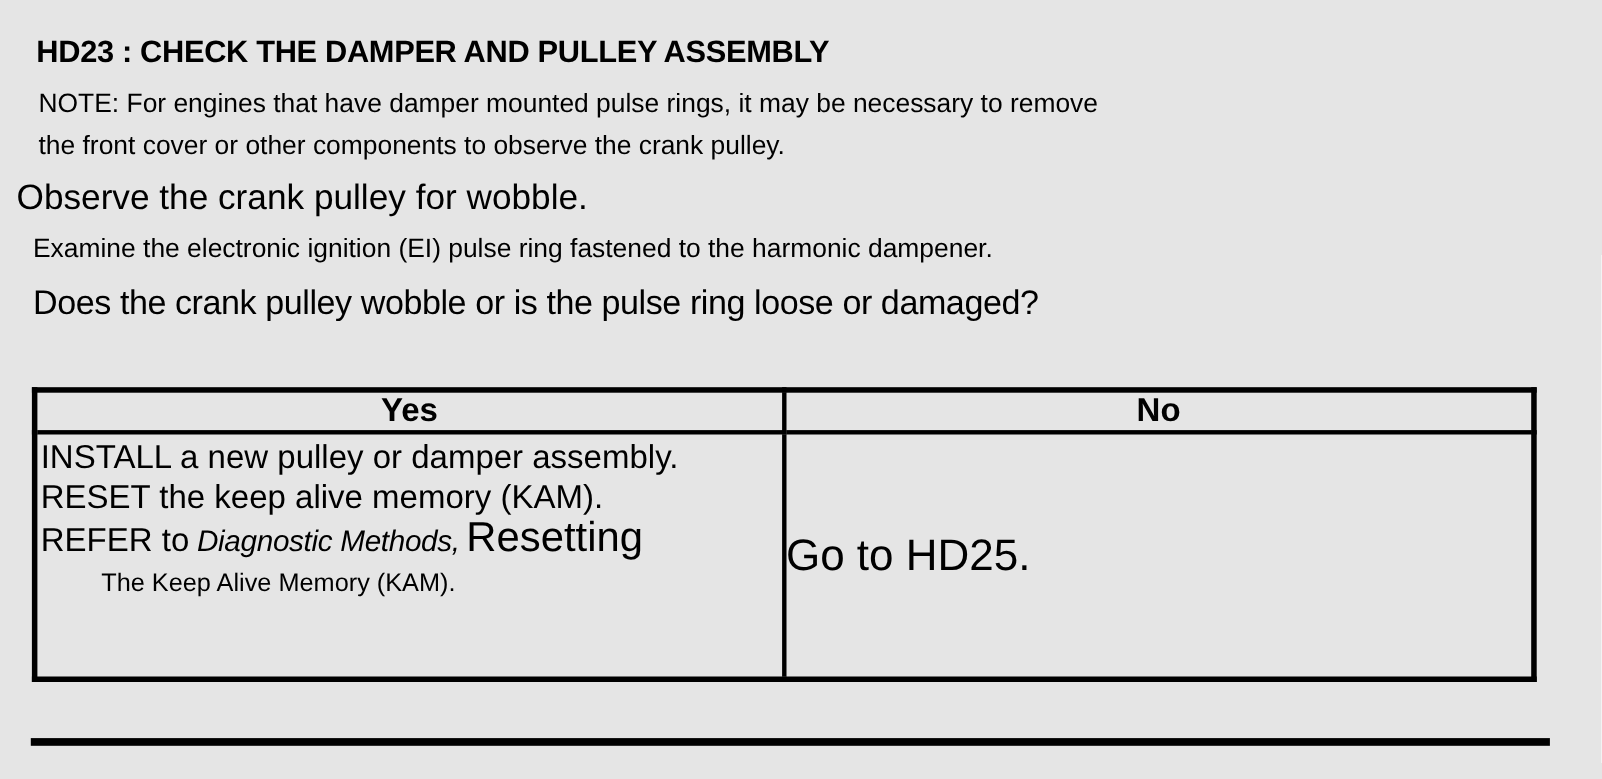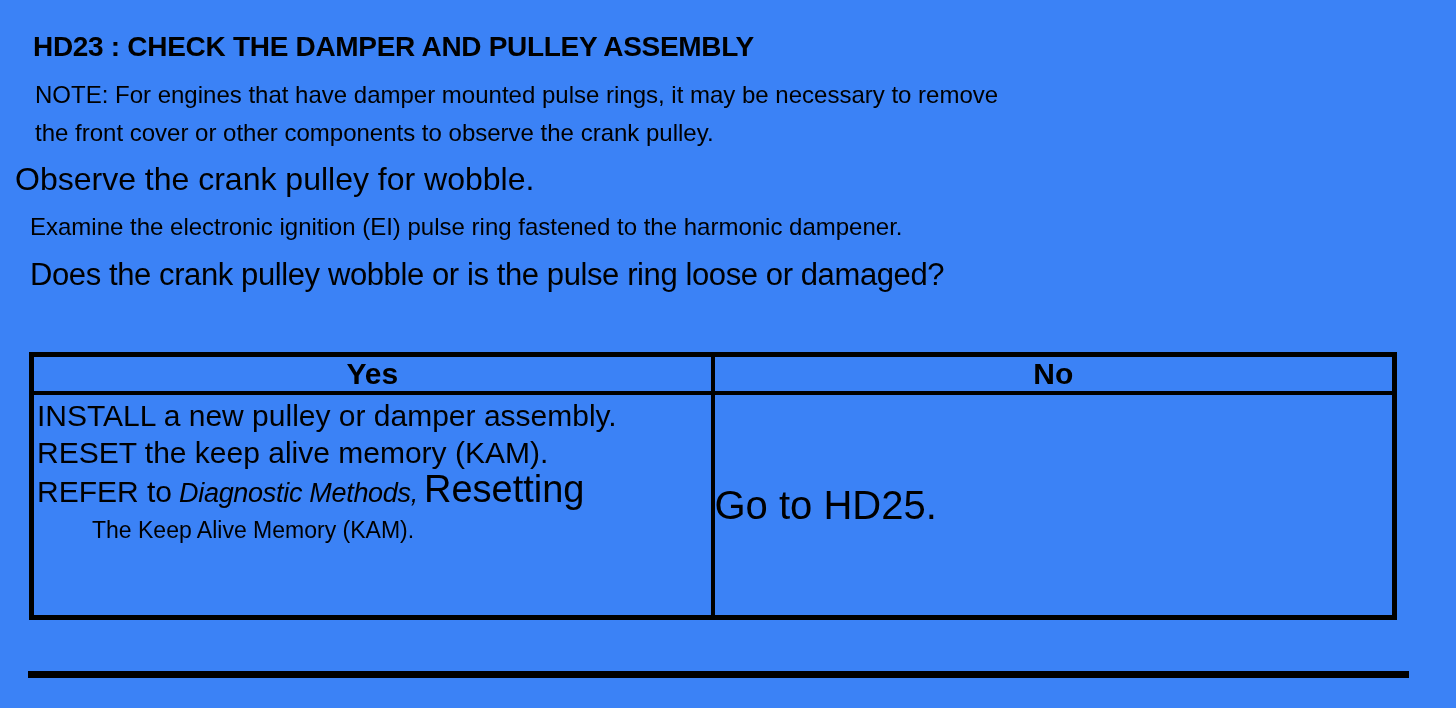--- a/index.html
+++ b/index.html
@@ -1,21 +1,21 @@
 <!DOCTYPE html>
 <html><head>
 <meta charset="utf-8">
 <style>
   * { margin:0; padding:0; box-sizing:border-box; }
   html,body { background:#ffffff; }
   .doc-page {
     position:relative;
     width:1456px;
     height:708px;
-    background:#3b82f6;
+    background:#e5e5e5;
     color:#000000;
     font-family:"Liberation Sans", sans-serif;
     overflow:hidden;
   }
   .heading {
     position:absolute;
     left:33px; top:31px;
     font-size:28px;
     font-weight:bold;
     letter-spacing:-0.3px;

